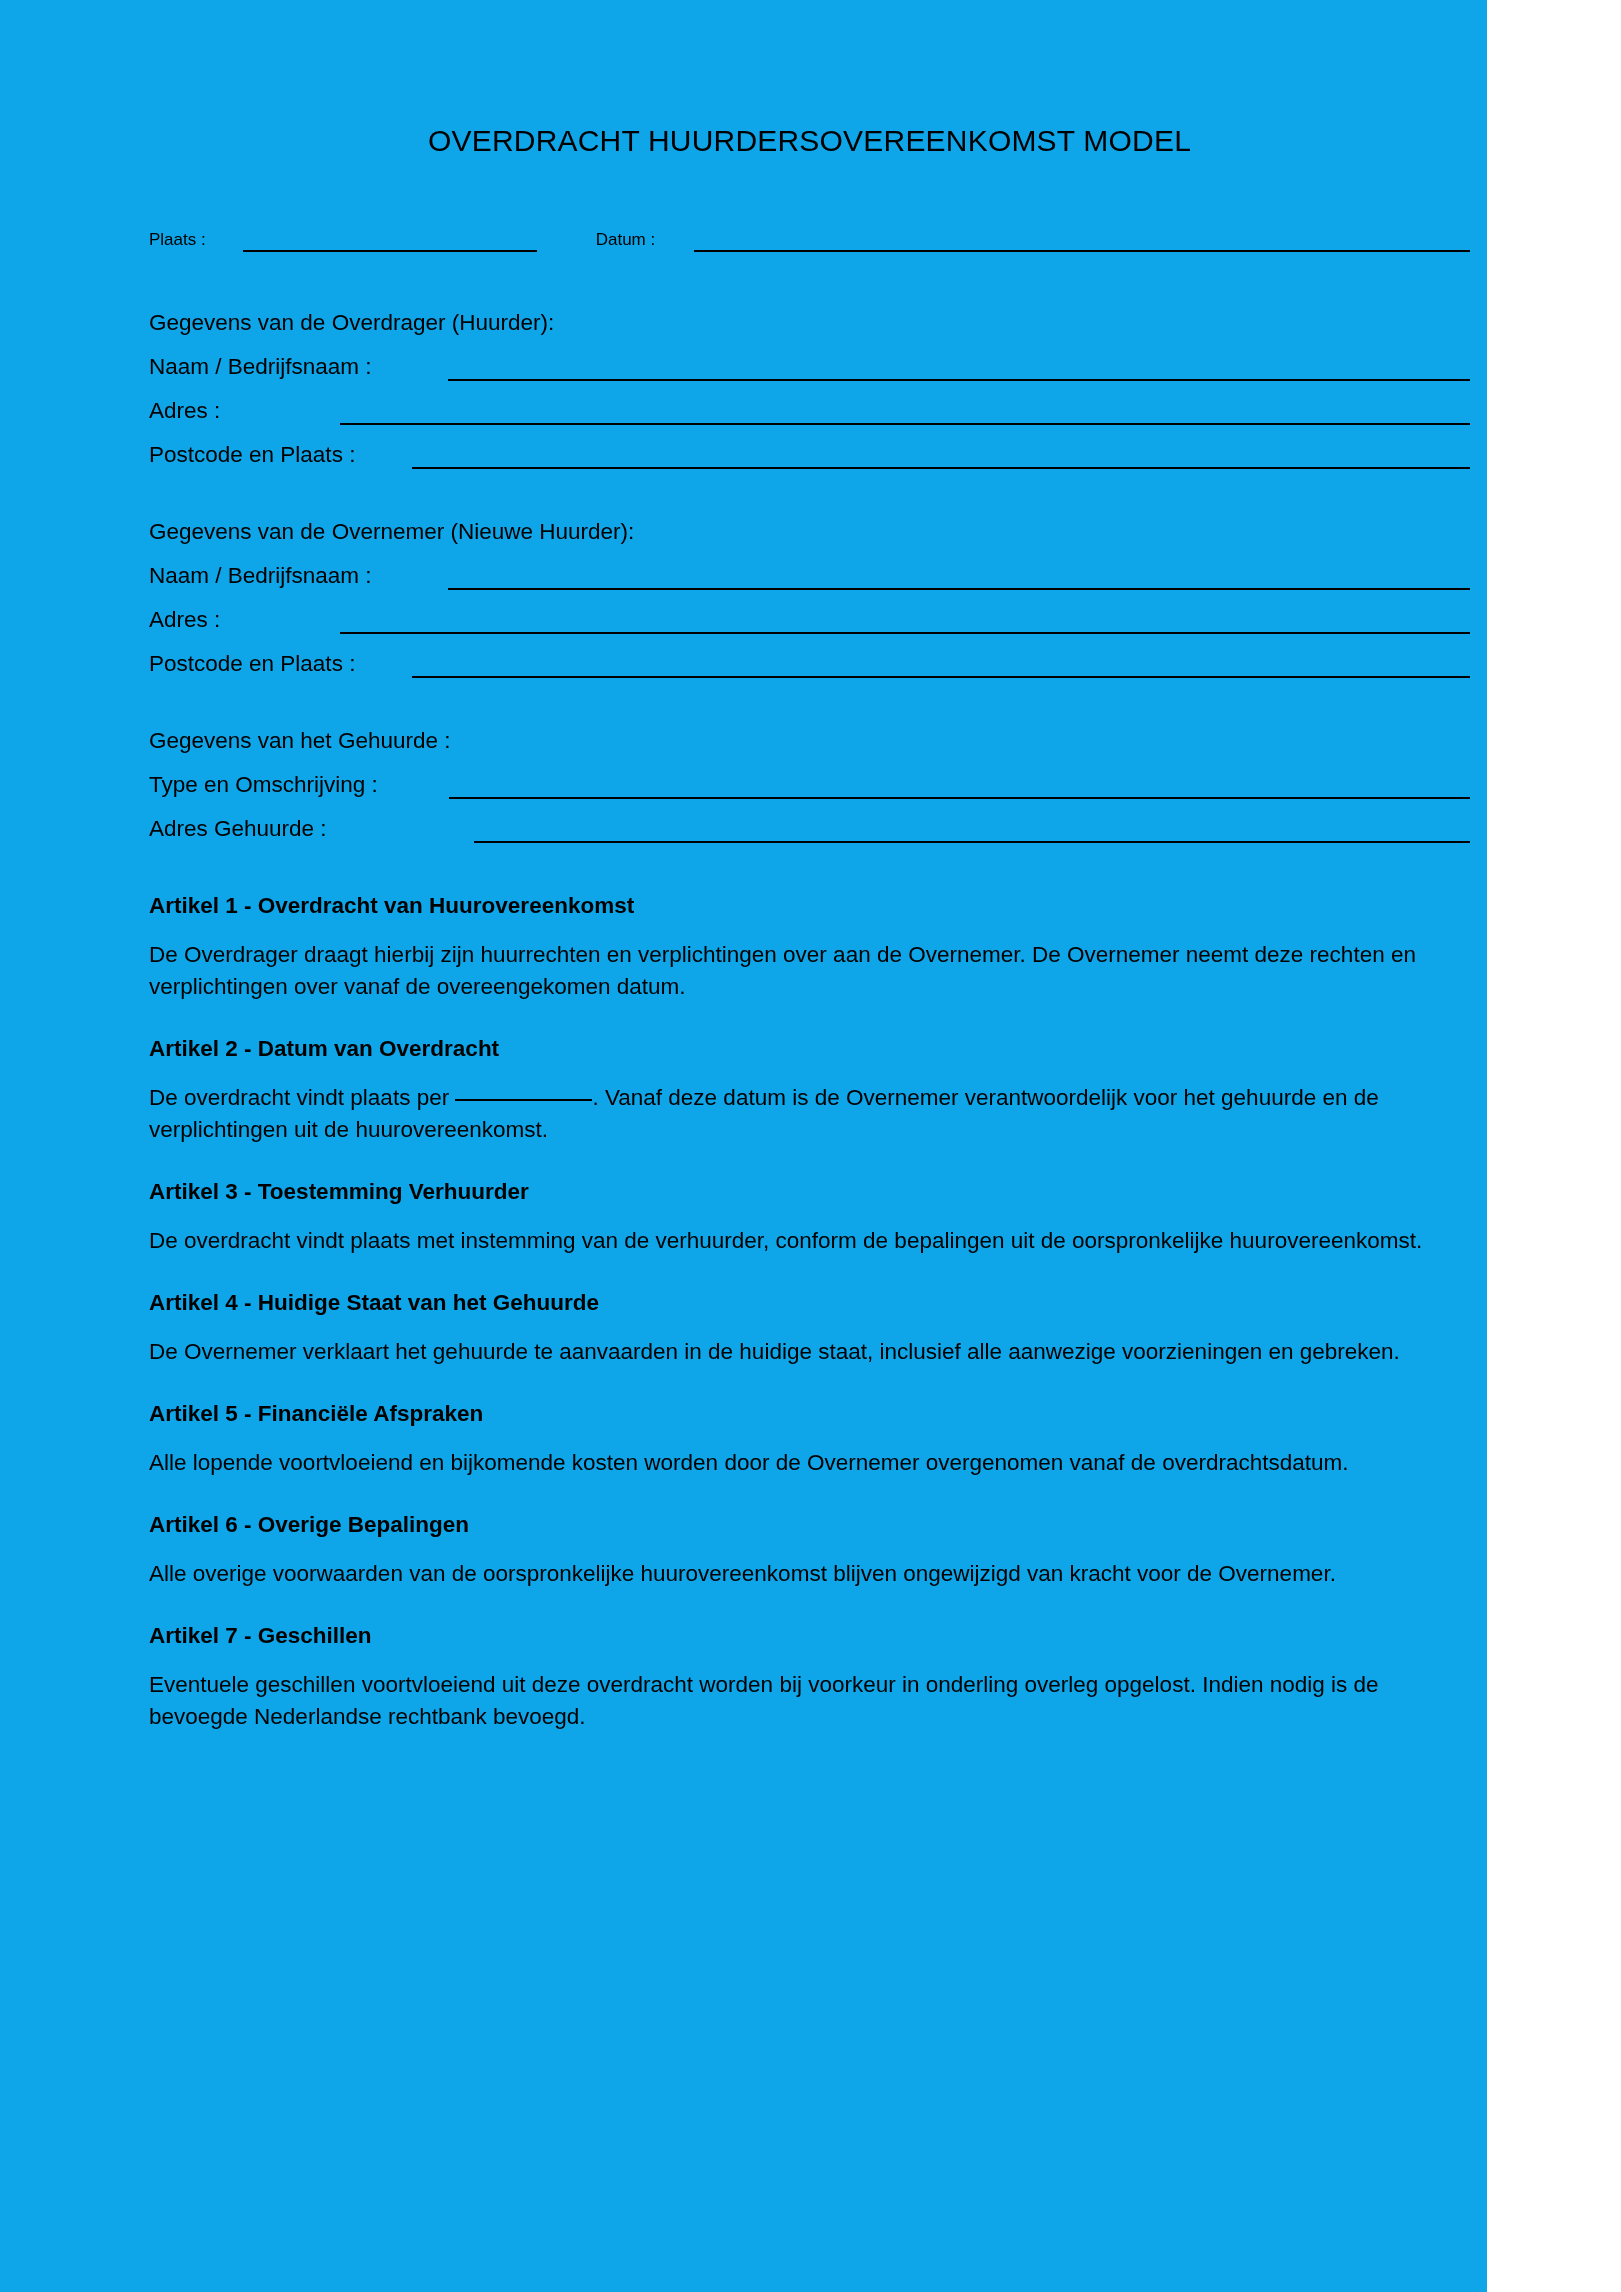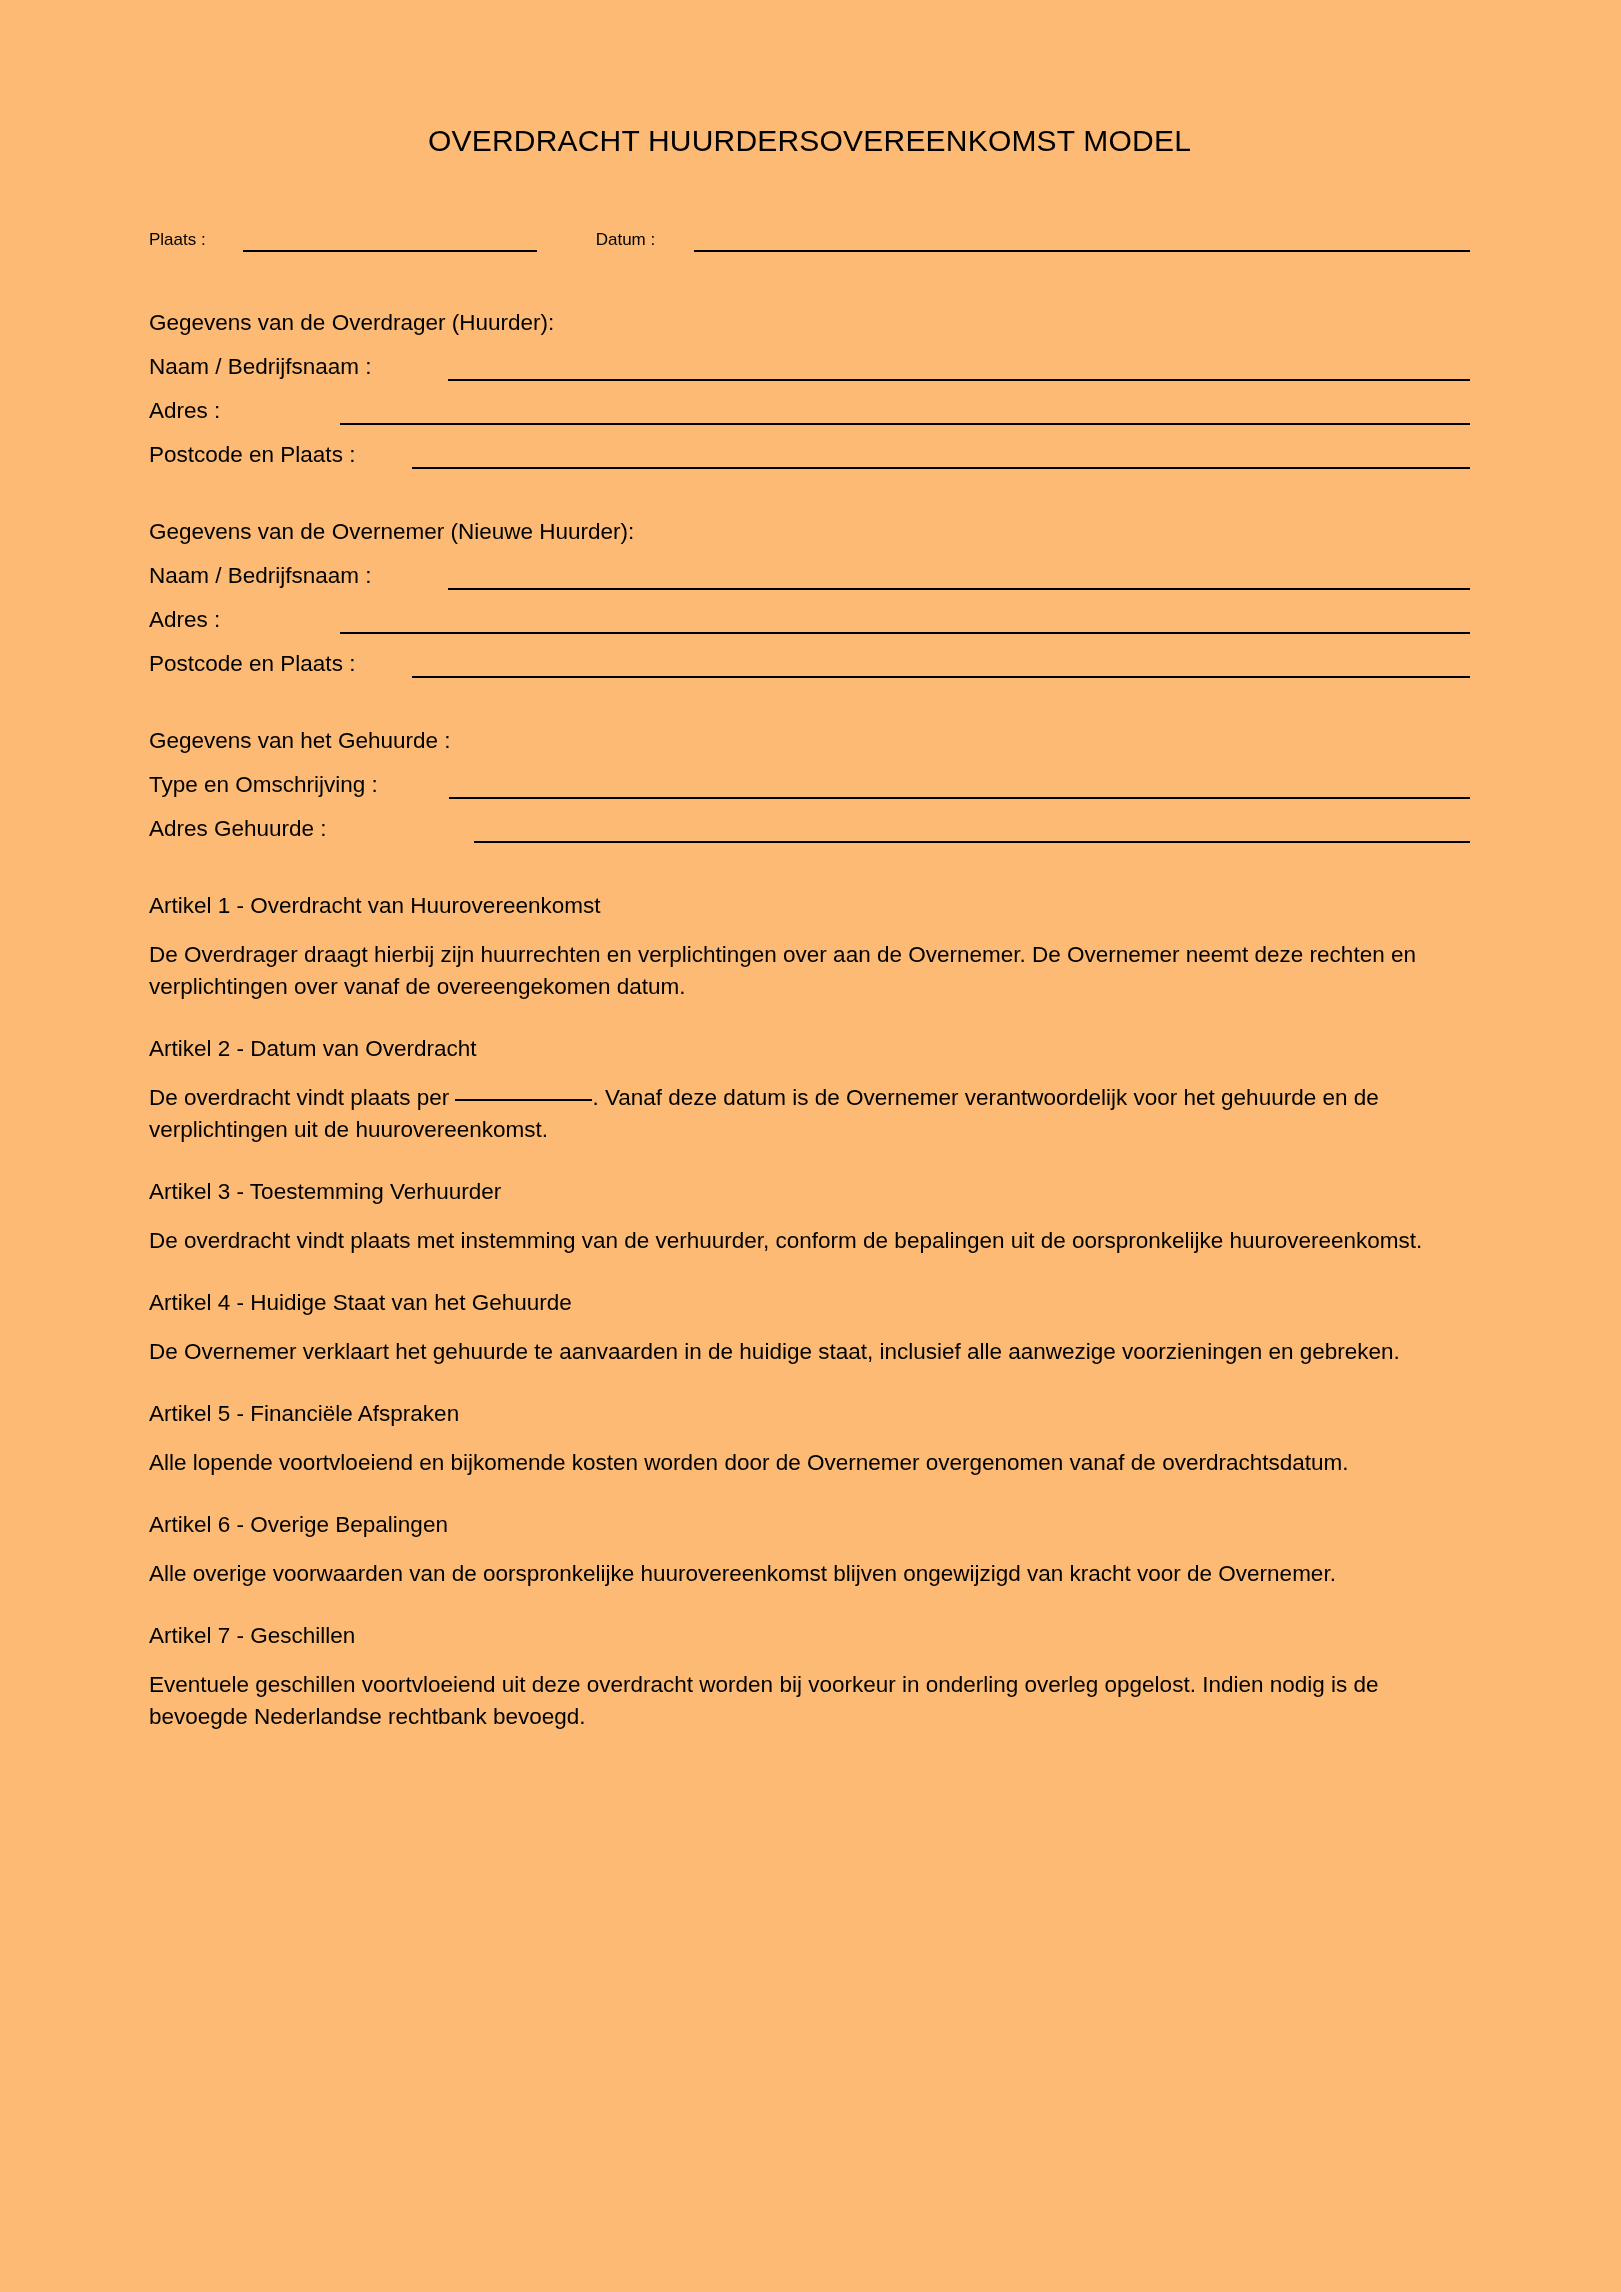--- a/index.html
+++ b/index.html
@@ -6,23 +6,23 @@
     margin: 0;
     padding: 0;
     background: #ffffff;
   }
   body {
     font-family: "Liberation Sans", sans-serif;
     color: #000000;
   }
   .page {
     position: relative;
-    width: 1621px;
+    width: 1487px;
     height: 2293px;
-    background: #fdba74;
+    background: #0ea5e9;
     box-sizing: border-box;
     padding: 3px;
     overflow: hidden;
   }
   .content {
     position: absolute;
     left: 149px;
     top: 0;
     width: 1321px;
   }
@@ -95,21 +95,21 @@
     align-items: baseline;
   }
   .gap-md { height: 33px; }
 
   
   .article { margin-top: 0; }
   .article-title {
     font-size: 22.5px;
     line-height: 1.0;
     margin: 0 0 21.6px 0;
-    font-weight: 400;
+    font-weight: 700;
   }
   .article-body {
     font-size: 22.5px;
     line-height: 1.42;
     margin: 0;
     font-weight: 400;
     max-width: 1321px;
   }
   .article-gap { height: 35px; }
   .blank-inline {

